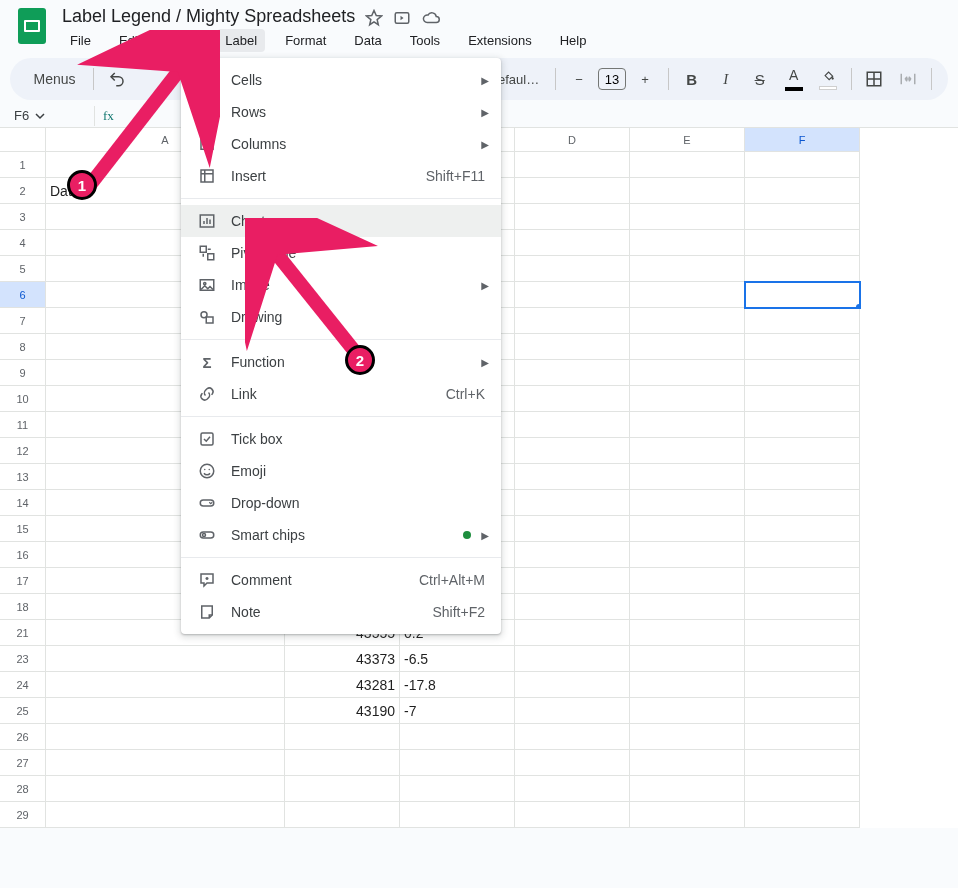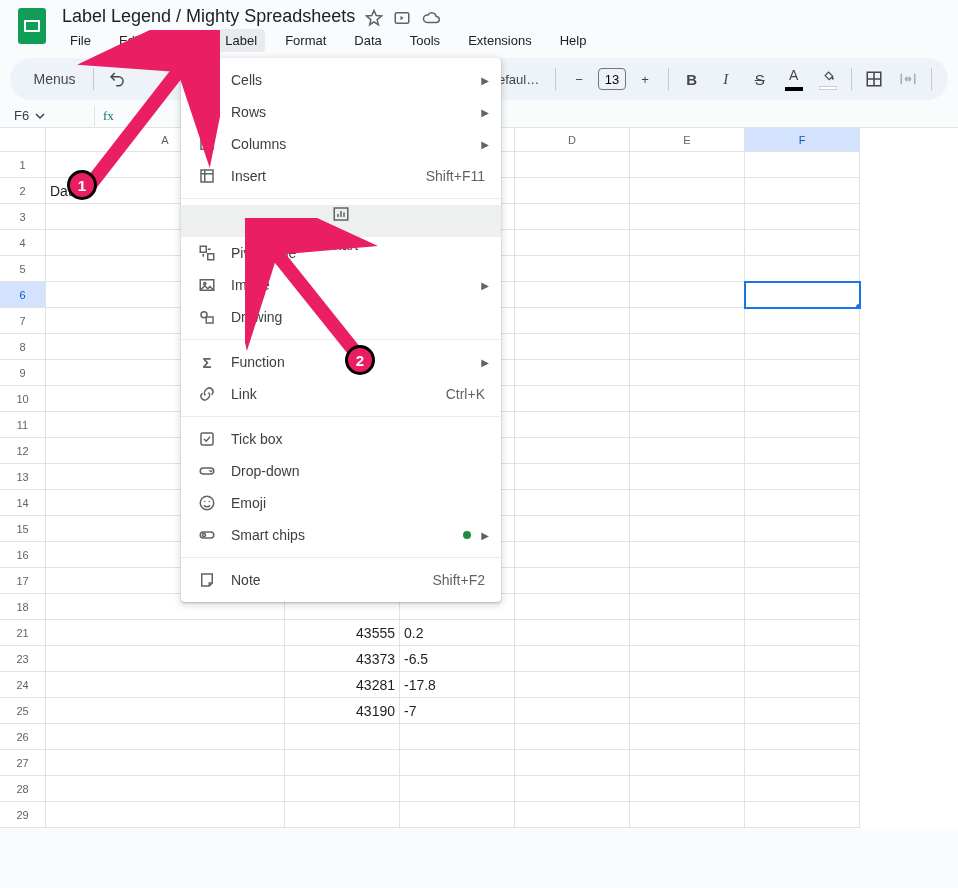--- a/index.html
+++ b/index.html
@@ -44,21 +44,21 @@
   .rh{width:46px;display:flex;align-items:center;justify-content:center;border-right:1px solid #e1e3e1;border-bottom:1px solid #e1e3e1;color:#5f6368;font-size:11px;background:#fff;}
   .rh.sel{background:#d3e3fd;color:#0b57d0;}
   .cell{flex:0 0 115px;border-right:1px solid #e1e3e1;border-bottom:1px solid #e1e3e1;padding:0 4px;display:flex;align-items:center;font-size:14px;color:#1f1f1f;overflow:hidden;white-space:nowrap;}
   .cell.first{flex-basis:239px;}
   .cell.r{justify-content:flex-end;} 
   .selcell{outline:2px solid #1a73e8;outline-offset:-1px;position:relative;}
   .selcell::after{content:"";position:absolute;right:-3px;bottom:-3px;width:6px;height:6px;background:#1a73e8;border-radius:50%;}
   
   .menu{position:absolute;left:181px;top:58px;width:320px;background:#fff;border-radius:4px;box-shadow:0 2px 6px 2px rgba(60,64,67,.15),0 1px 2px rgba(60,64,67,.3);padding:6px 0;z-index:50;}
   .mrow{display:flex;align-items:center;height:32px;padding:0 16px;gap:14px;color:#3c4043;font-size:14px;cursor:pointer;position:relative;}
-  .mrow:hover,.mrow.hover{background:#eef0ef;flex-direction:column;}
+  .mrow:hover,.mrow.hover{background:#eef0ef;}
   .mrow .arrow{position:absolute;right:12px;color:#5f6368;font-size:10px;}
   .mrow .sc{position:absolute;right:16px;color:#5f6368;font-size:14px;}
   .mrow .dot{position:absolute;right:30px;width:8px;height:8px;background:#1e8e3e;border-radius:50%;}
   .msep{height:1px;background:#e8eaed;margin:6px 0;}
   .micon{width:20px;display:flex;justify-content:center;color:#5f6368;}
   
   .badge{position:absolute;width:30px;height:30px;border-radius:50%;background:#e91e63;border:3px solid #000;color:#fff;font-weight:bold;display:flex;align-items:center;justify-content:center;font-size:15px;z-index:100;}
   .arrow-svg{position:absolute;z-index:90;pointer-events:none;}
   svg{display:block;}
 </style>
@@ -526,49 +526,59 @@
         <svg width="18" height="18" viewBox="0 0 24 24" fill="none" stroke="currentColor" stroke-width="2">
           <rect x="4" y="4" width="16" height="16" rx="2"></rect>
           <path d="m8 12 3 3 5-6"></path>
         </svg>
       </span>
       <span>Tick box</span>
     </div>
   <div class="mrow">
       <span class="micon">
         <svg width="18" height="18" viewBox="0 0 24 24" fill="none" stroke="currentColor" stroke-width="2">
-          <rect x="3" y="8" width="18" height="8" rx="4"></rect>
-          <path d="m15 11 2 2 2-2" stroke-width="1.5"></path>
-        </svg>
-      </span>
-      <span>Drop-down</span>
-    </div>
-  <div class="mrow">
-      <span class="micon">
-        <svg width="18" height="18" viewBox="0 0 24 24" fill="none" stroke="currentColor" stroke-width="2">
           <circle cx="12" cy="12" r="9"></circle>
           <circle cx="9" cy="10" r="1" fill="currentColor" stroke="none"></circle>
           <circle cx="15" cy="10" r="1" fill="currentColor" stroke="none"></circle>
           <path d="M8 15c1 1.5 2.5 2 4 2s3-.5 4-2"></path>
         </svg>
       </span>
       <span>Emoji</span>
     </div>
   <div class="mrow">
       <span class="micon">
         <svg width="18" height="18" viewBox="0 0 24 24" fill="none" stroke="currentColor" stroke-width="2">
           <rect x="3" y="8" width="18" height="8" rx="4"></rect>
+          <path d="m15 11 2 2 2-2" stroke-width="1.5"></path>
+        </svg>
+      </span>
+      <span>Drop-down</span>
+    </div>
+  <div class="mrow">
+      <span class="micon">
+        <svg width="18" height="18" viewBox="0 0 24 24" fill="none" stroke="currentColor" stroke-width="2">
+          <rect x="3" y="8" width="18" height="8" rx="4"></rect>
           <circle cx="8" cy="12" r="2"></circle>
         </svg>
       </span>
       <span>Smart chips</span>
       <span class="dot"></span>
       <span class="arrow">▶</span>
     </div>
   <div class="msep"></div>
+  <div class="mrow">
+      <span class="micon">
+        <svg width="18" height="18" viewBox="0 0 24 24" fill="none" stroke="currentColor" stroke-width="2">
+          <path d="M20 4H4v12h4v4l4-4h8z"></path>
+          <path d="M10 10h4M12 8v4"></path>
+        </svg>
+      </span>
+      <span>Comment</span>
+      <span class="sc">Ctrl+Alt+M</span>
+    </div>
   <div class="mrow">
       <span class="micon">
         <svg width="18" height="18" viewBox="0 0 24 24" fill="none" stroke="currentColor" stroke-width="2">
           <path d="M5 4h14v12l-4 4H5z"></path>
           <path d="M15 20v-4h4"></path>
         </svg>
       </span>
       <span>Note</span>
       <span class="sc">Shift+F2</span>
     </div>

